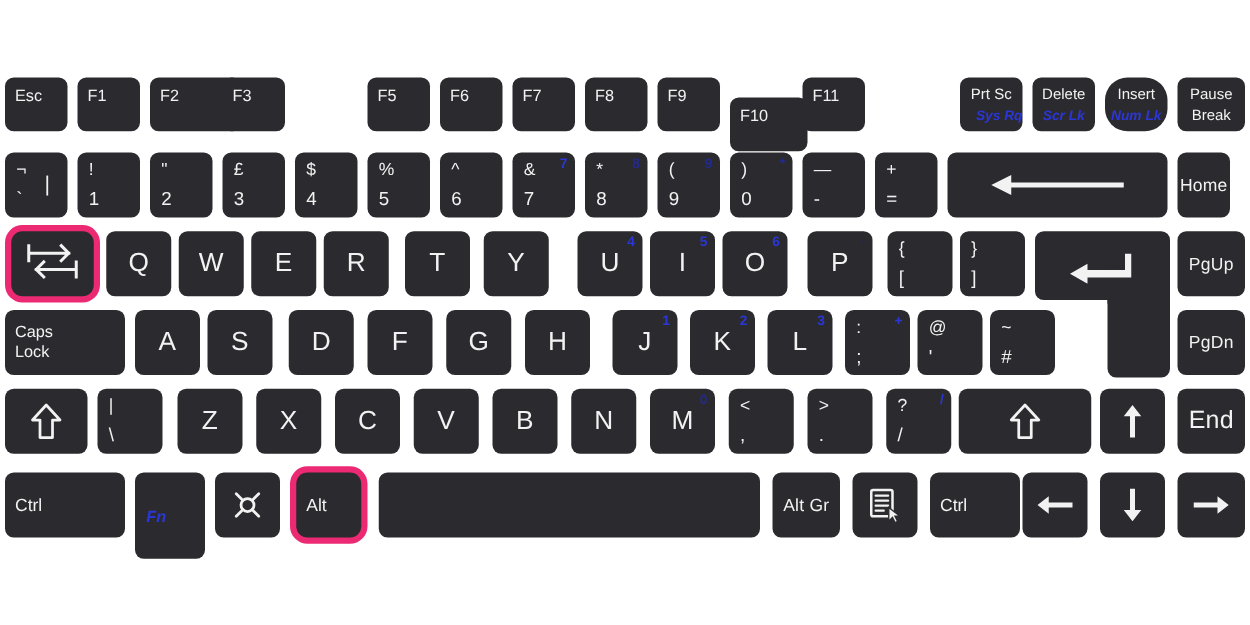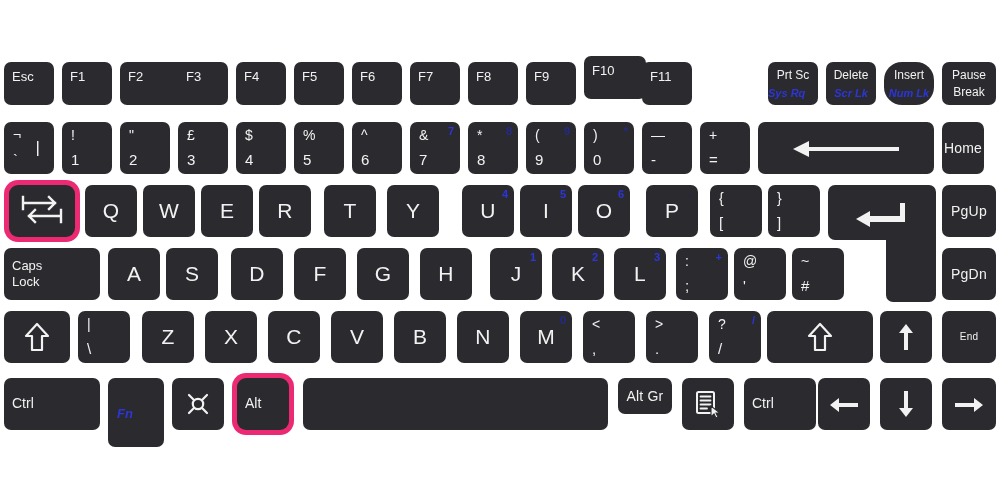--- a/index.html
+++ b/index.html
@@ -139,48 +139,45 @@
   </div>
   <div class="key" style="left:62px;top:62px;width:50px;height:43px;">
     <span class="lbl-tl">F1</span>
   </div>
   <div class="key" style="left:120px;top:62px;width:73px;height:43px;">
     <span class="lbl-tl">F2</span>
   </div>
   <div class="key" style="left:178px;top:62px;width:50px;height:43px;">
     <span class="lbl-tl">F3</span>
   </div>
-  <div class="key" style="left:236px;top:62px;width:50px;height:43px;">
-    <span class="lbl-tl">F4</span>
-  </div>
   <div class="key" style="left:294px;top:62px;width:50px;height:43px;">
     <span class="lbl-tl">F5</span>
   </div>
   <div class="key" style="left:352px;top:62px;width:50px;height:43px;">
     <span class="lbl-tl">F6</span>
   </div>
   <div class="key" style="left:410px;top:62px;width:50px;height:43px;">
     <span class="lbl-tl">F7</span>
   </div>
   <div class="key" style="left:468px;top:62px;width:50px;height:43px;">
     <span class="lbl-tl">F8</span>
   </div>
   <div class="key" style="left:526px;top:62px;width:50px;height:43px;">
     <span class="lbl-tl">F9</span>
   </div>
-  <div class="key" style="left:584px;top:56px;width:62px;height:43px;">
+  <div class="key" style="left:584px;top:78px;width:62px;height:43px;">
     <span class="lbl-tl">F10</span>
   </div>
   <div class="key" style="left:642px;top:62px;width:50px;height:43px;">
     <span class="lbl-tl">F11</span>
   </div>
 
   <div class="key" style="left:768px;top:62px;width:50px;height:43px;">
     <span style="position:absolute;left:0;right:0;top:6px;text-align:center;font-size:12px;">Prt Sc</span>
-    <span style="position:absolute;left:0;right:0;bottom:6px;text-align:left;font-size:11px;font-weight:bold;font-style:italic;color:#2b36d8;">Sys Rq</span>
+    <span style="position:absolute;left:0;right:0;bottom:6px;text-align:right;font-size:11px;font-weight:bold;font-style:italic;color:#2b36d8;">Sys Rq</span>
   </div>
   <div class="key" style="left:826px;top:62px;width:50px;height:43px;">
     <span style="position:absolute;left:0;right:0;top:6px;text-align:center;font-size:12px;">Delete</span>
     <span style="position:absolute;left:0;right:0;bottom:6px;text-align:center;font-size:11px;font-weight:bold;font-style:italic;color:#2b36d8;">Scr Lk</span>
   </div>
   <div class="key" style="left:884px;top:62px;width:50px;height:43px;border-radius:18px;">
     <span style="position:absolute;left:0;right:0;top:6px;text-align:center;font-size:12px;">Insert</span>
     <span style="position:absolute;left:0;right:0;bottom:6px;text-align:center;font-size:11px;font-weight:bold;font-style:italic;color:#2b36d8;">Num Lk</span>
   </div>
   <div class="key" style="left:942px;top:62px;width:54px;height:43px;">
@@ -426,42 +423,42 @@
     </span>
   </div>
   <div class="key" style="left:880px;top:311px;width:52px;height:52px;">
     <span class="glyph">
       <svg width="16" height="28" viewBox="0 0 16 28">
           <path d="M8 1 L15 10 L10 10 L10 27 L6 27 L6 10 L1 10 Z" fill="#f2f2f2"></path>
         </svg>
     </span>
   </div>
   <div class="key" style="left:942px;top:311px;width:54px;height:52px;">
-    <span class="lbl-center" style="font-size:10px;">End</span>
+    <span class="lbl-center" style="font-size:20px;">End</span>
   </div>
 
   <div class="key" style="left:4px;top:378px;width:96px;height:52px;">
     <span class="lbl-tl big" style="top:50%;transform:translateY(-50%);">Ctrl</span>
   </div>
   <div class="key" style="left:108px;top:378px;width:56px;height:69px;text-decoration:underline;">
     <span class="fn-blue">Fn</span>
   </div>
   <div class="key" style="left:172px;top:378px;width:52px;height:52px;">
     <span class="glyph">
       <svg width="26" height="26" viewBox="0 0 26 26">
         <circle cx="13" cy="13" r="5.2" fill="none" stroke="#f2f2f2" stroke-width="2.2"></circle>
         <path d="M4 4 L9.2 9.2 M22 4 L16.8 9.2 M4 22 L9.2 16.8 M22 22 L16.8 16.8" stroke="#f2f2f2" stroke-width="2.2" stroke-linecap="round"></path>
       </svg>
     </span>
   </div>
   <div class="key hl" style="left:237px;top:378px;width:52px;height:52px;">
     <span class="lbl-tl big" style="top:50%;transform:translateY(-50%);">Alt</span>
   </div>
   <div class="key" style="left:303px;top:378px;width:305px;height:52px;"></div>
-  <div class="key" style="left:618px;top:378px;width:54px;height:36px;">
+  <div class="key" style="left:618px;top:378px;width:54px;height:52px;">
     <span class="lbl-center" style="font-size:14px;">Alt Gr</span>
   </div>
   <div class="key" style="left:682px;top:378px;width:52px;height:52px;">
     <span class="glyph">
       <svg width="28" height="28" viewBox="0 0 28 28">
         <rect x="3" y="2" width="17" height="21" rx="1.5" fill="none" stroke="#f2f2f2" stroke-width="2"></rect>
         <path d="M6.5 6.5 H16.5 M6.5 10.5 H16.5 M6.5 14.5 H16.5 M6.5 18.5 H13" stroke="#f2f2f2" stroke-width="1.8" stroke-linecap="round"></path>
         <path d="M17 16 L17 27 L20 24 L22 28 L24 27 L22 23 L26 23 Z" fill="#f2f2f2" stroke="#2b2b2f" stroke-width="1.1"></path>
       </svg>
     </span>

